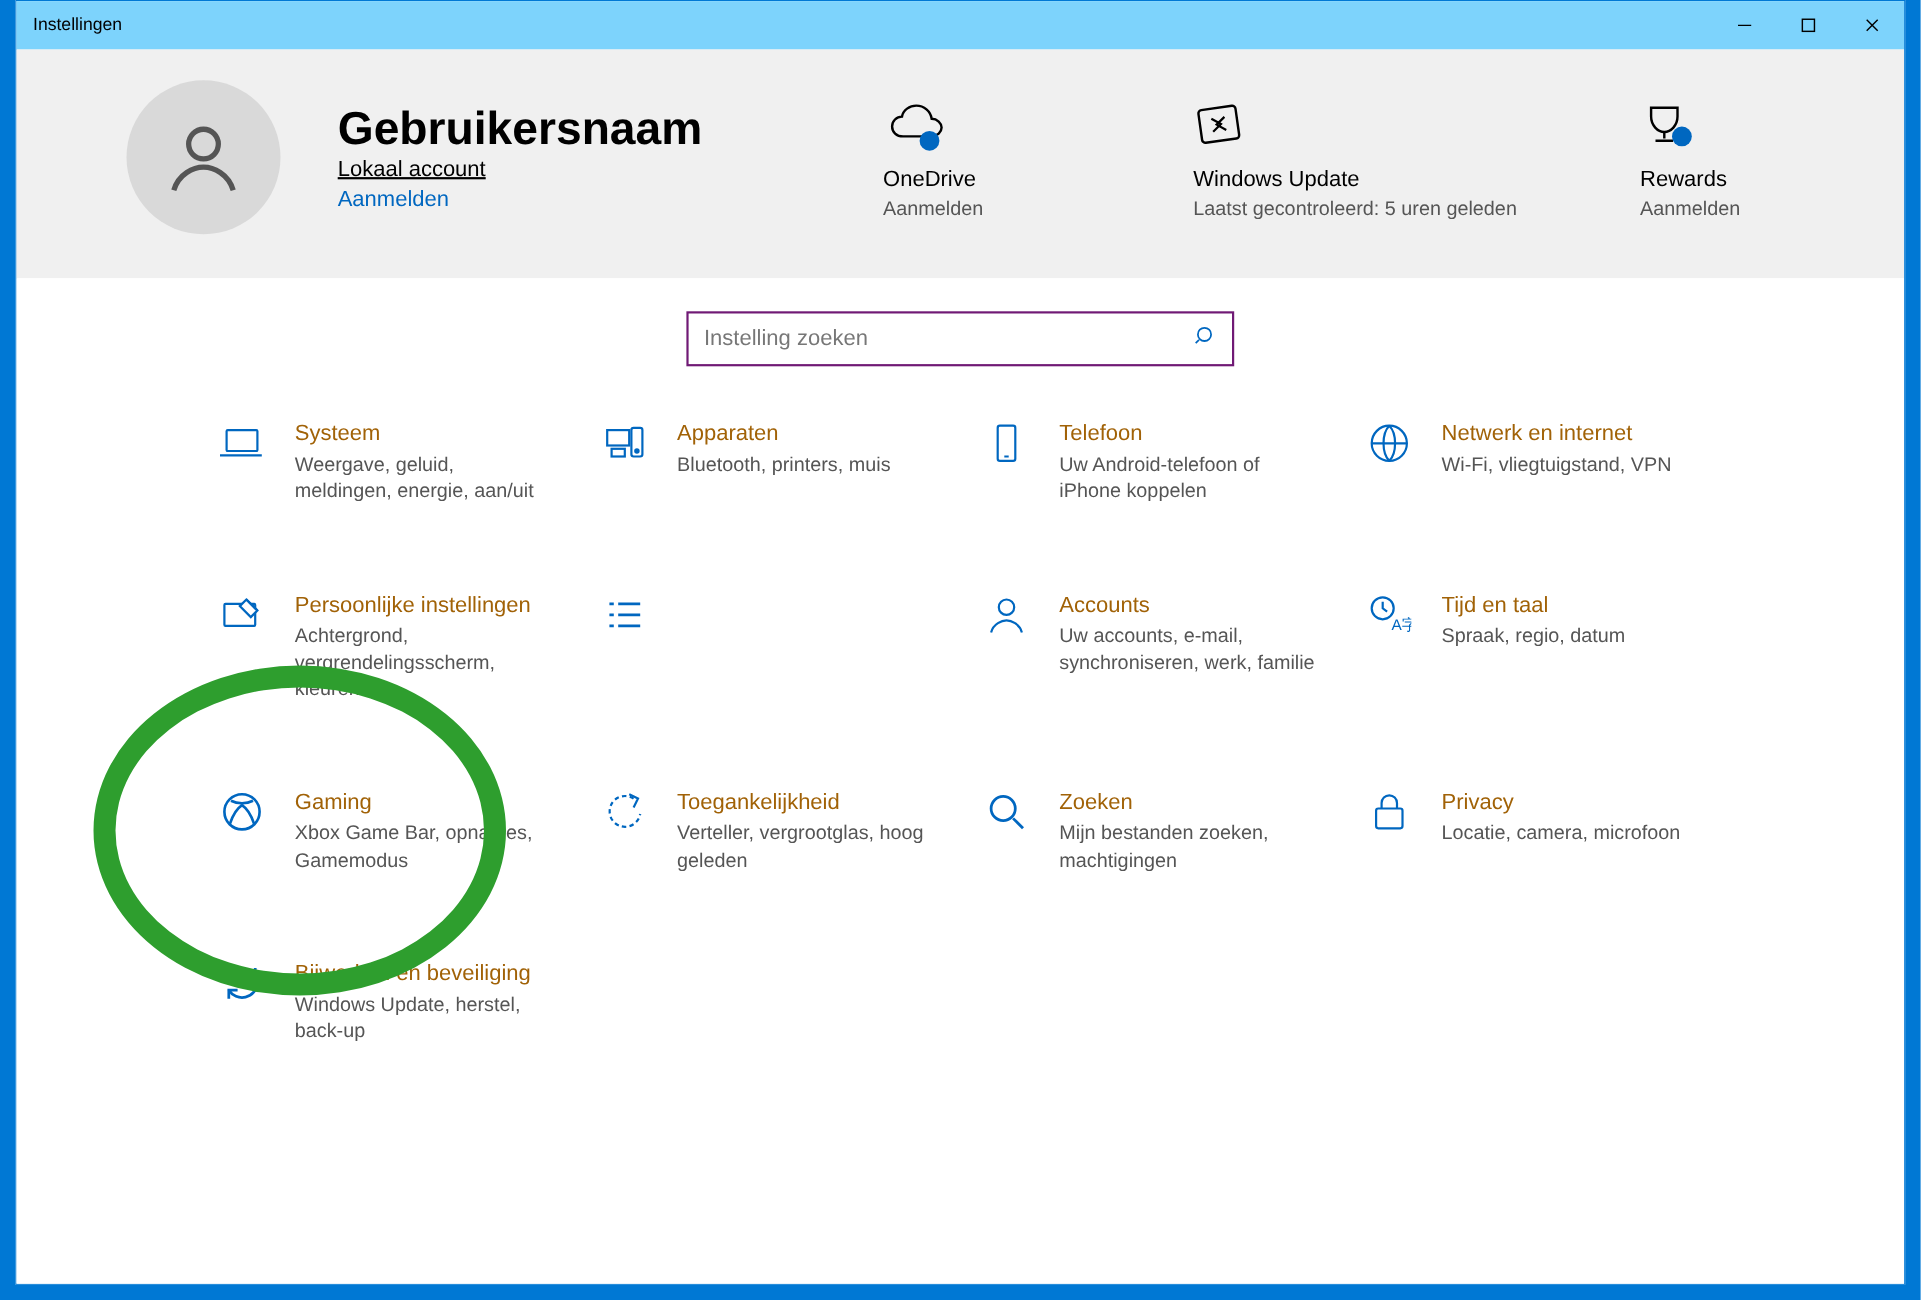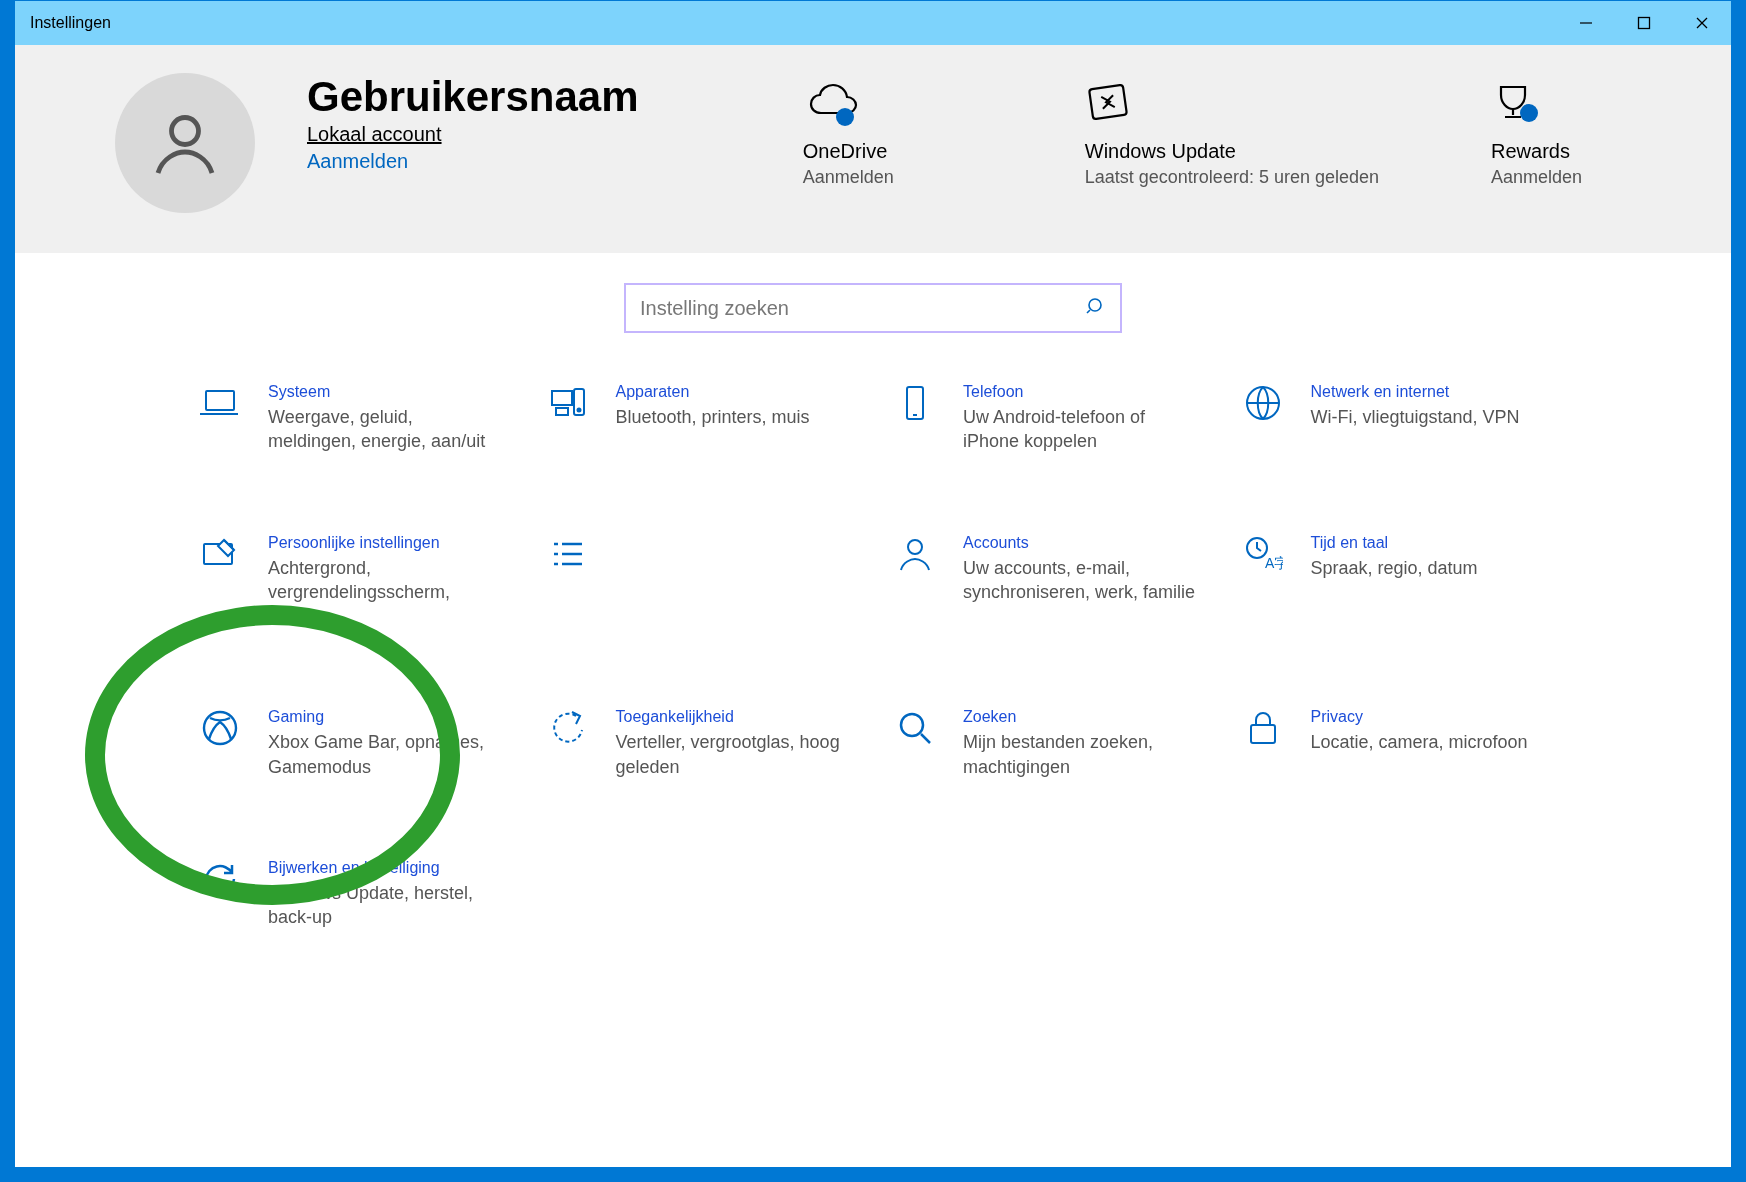--- a/index.html
+++ b/index.html
@@ -36,21 +36,21 @@
     display: flex;
     align-items: center;
     justify-content: center;
     font-size: 14px;
     color: #000;
   }
   .header-area {
     background: #f0f0f0;
     padding: 28px 70px 40px 100px;
     display: flex;
-    align-items: flex-start;
+    align-items: center;
   }
   .avatar-circle {
     width: 140px;
     height: 140px;
     border-radius: 50%;
     background: #d9d9d9;
     display: flex;
     align-items: center;
     justify-content: center;
     margin-right: 52px;
@@ -69,21 +69,21 @@
     flex: 1;
     background: #fff;
     padding: 30px 80px 30px 80px;
     position: relative;
   }
   .search-wrap {
     display:flex; justify-content:center; margin-bottom:50px;
   }
   .search-box {
     width: 498px; height: 50px;
-    border: 2px solid #c4b5fd;
+    border: 2px solid #701a75;
     display:flex; align-items:center;
     padding: 0 14px;
     font-size:20px;
   }
   .search-box input {
     flex:1; border:none; outline:none;
     font-size:20px; color:#666;
     font-family: inherit;
   }
   .search-box input::placeholder { color:#777; }
@@ -102,21 +102,21 @@
     gap: 26px;
     position: relative;
   }
   .tile-icon {
     width: 44px; height:44px; flex:0 0 44px;
     display:flex; align-items:flex-start; justify-content:center;
     color:#0067c0;
   }
   .tile-icon svg { width:40px; height:40px; }
   .tile-text { padding-top:0px;}
-  .tile-title { font-size:16px; color:#1d4ed8; }
+  .tile-title { font-size:20px; color:#a16207; }
   .tile-desc  { font-size:18px; color:#555; line-height:1.35; margin-top:4px; max-width: 250px;}
   .green-circle {
     position:absolute;
     border: 20px solid #2e9e2e;
     border-radius: 50%;
     width: 375px; height: 300px;
     left: 70px; top: 352px;
     pointer-events: none;
   }
 </style>

